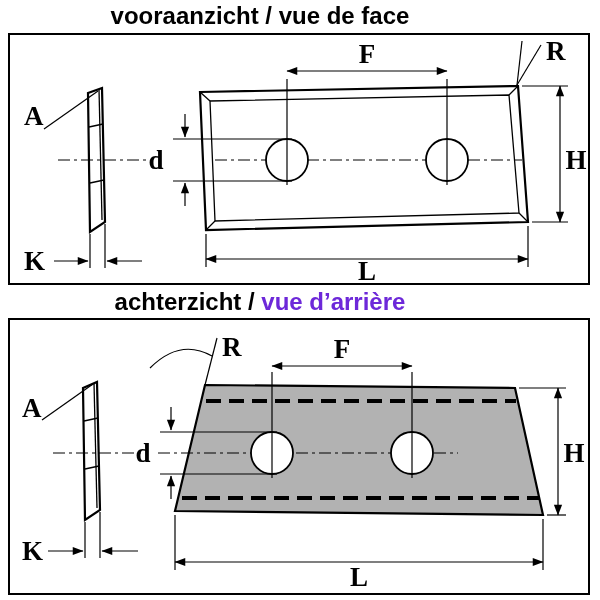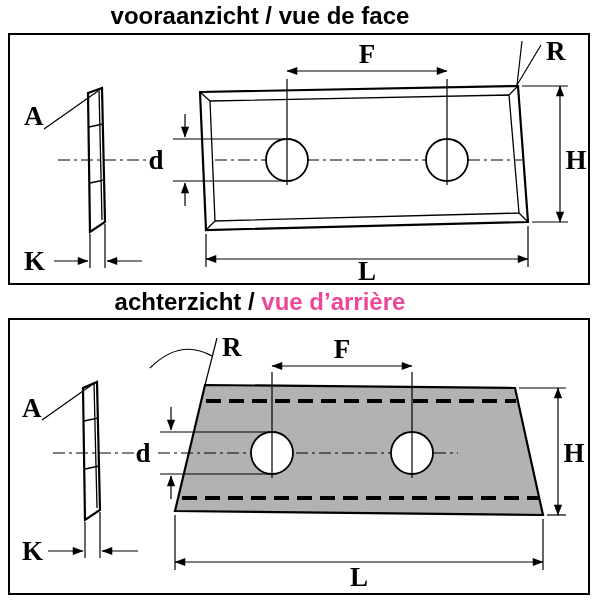--- a/index.html
+++ b/index.html
@@ -124,21 +124,21 @@
       <line x1="196" y1="199" x2="196" y2="232" class="thin"></line>
       <line x1="518" y1="191" x2="518" y2="232" class="thin"></line>
       <line x1="196" y1="224" x2="518" y2="224" class="thin" marker-start="url(#arwF)" marker-end="url(#arwF)"></line>
       <text x="357" y="245" class="dim mid">L</text>
     </g>
   </svg>
 </div>
 
 <div class="title" style="top:288px">
   <span>achterzicht /</span>
-  <span style="color: #ec4899;">vue d’arrière</span>
+  <span style="color: #6d28d9;">vue d’arrière</span>
 </div>
 
 <div class="panel" id="panel-back">
   <svg viewBox="0 0 578 273">
     <defs>
       <marker id="arwB" viewBox="0 0 10 10" refX="9.5" refY="5" markerWidth="11" markerHeight="9" orient="auto-start-reverse">
         <path d="M0,1.2 L10,5 L0,8.8 z" fill="#000"></path>
       </marker>
     </defs>
 

